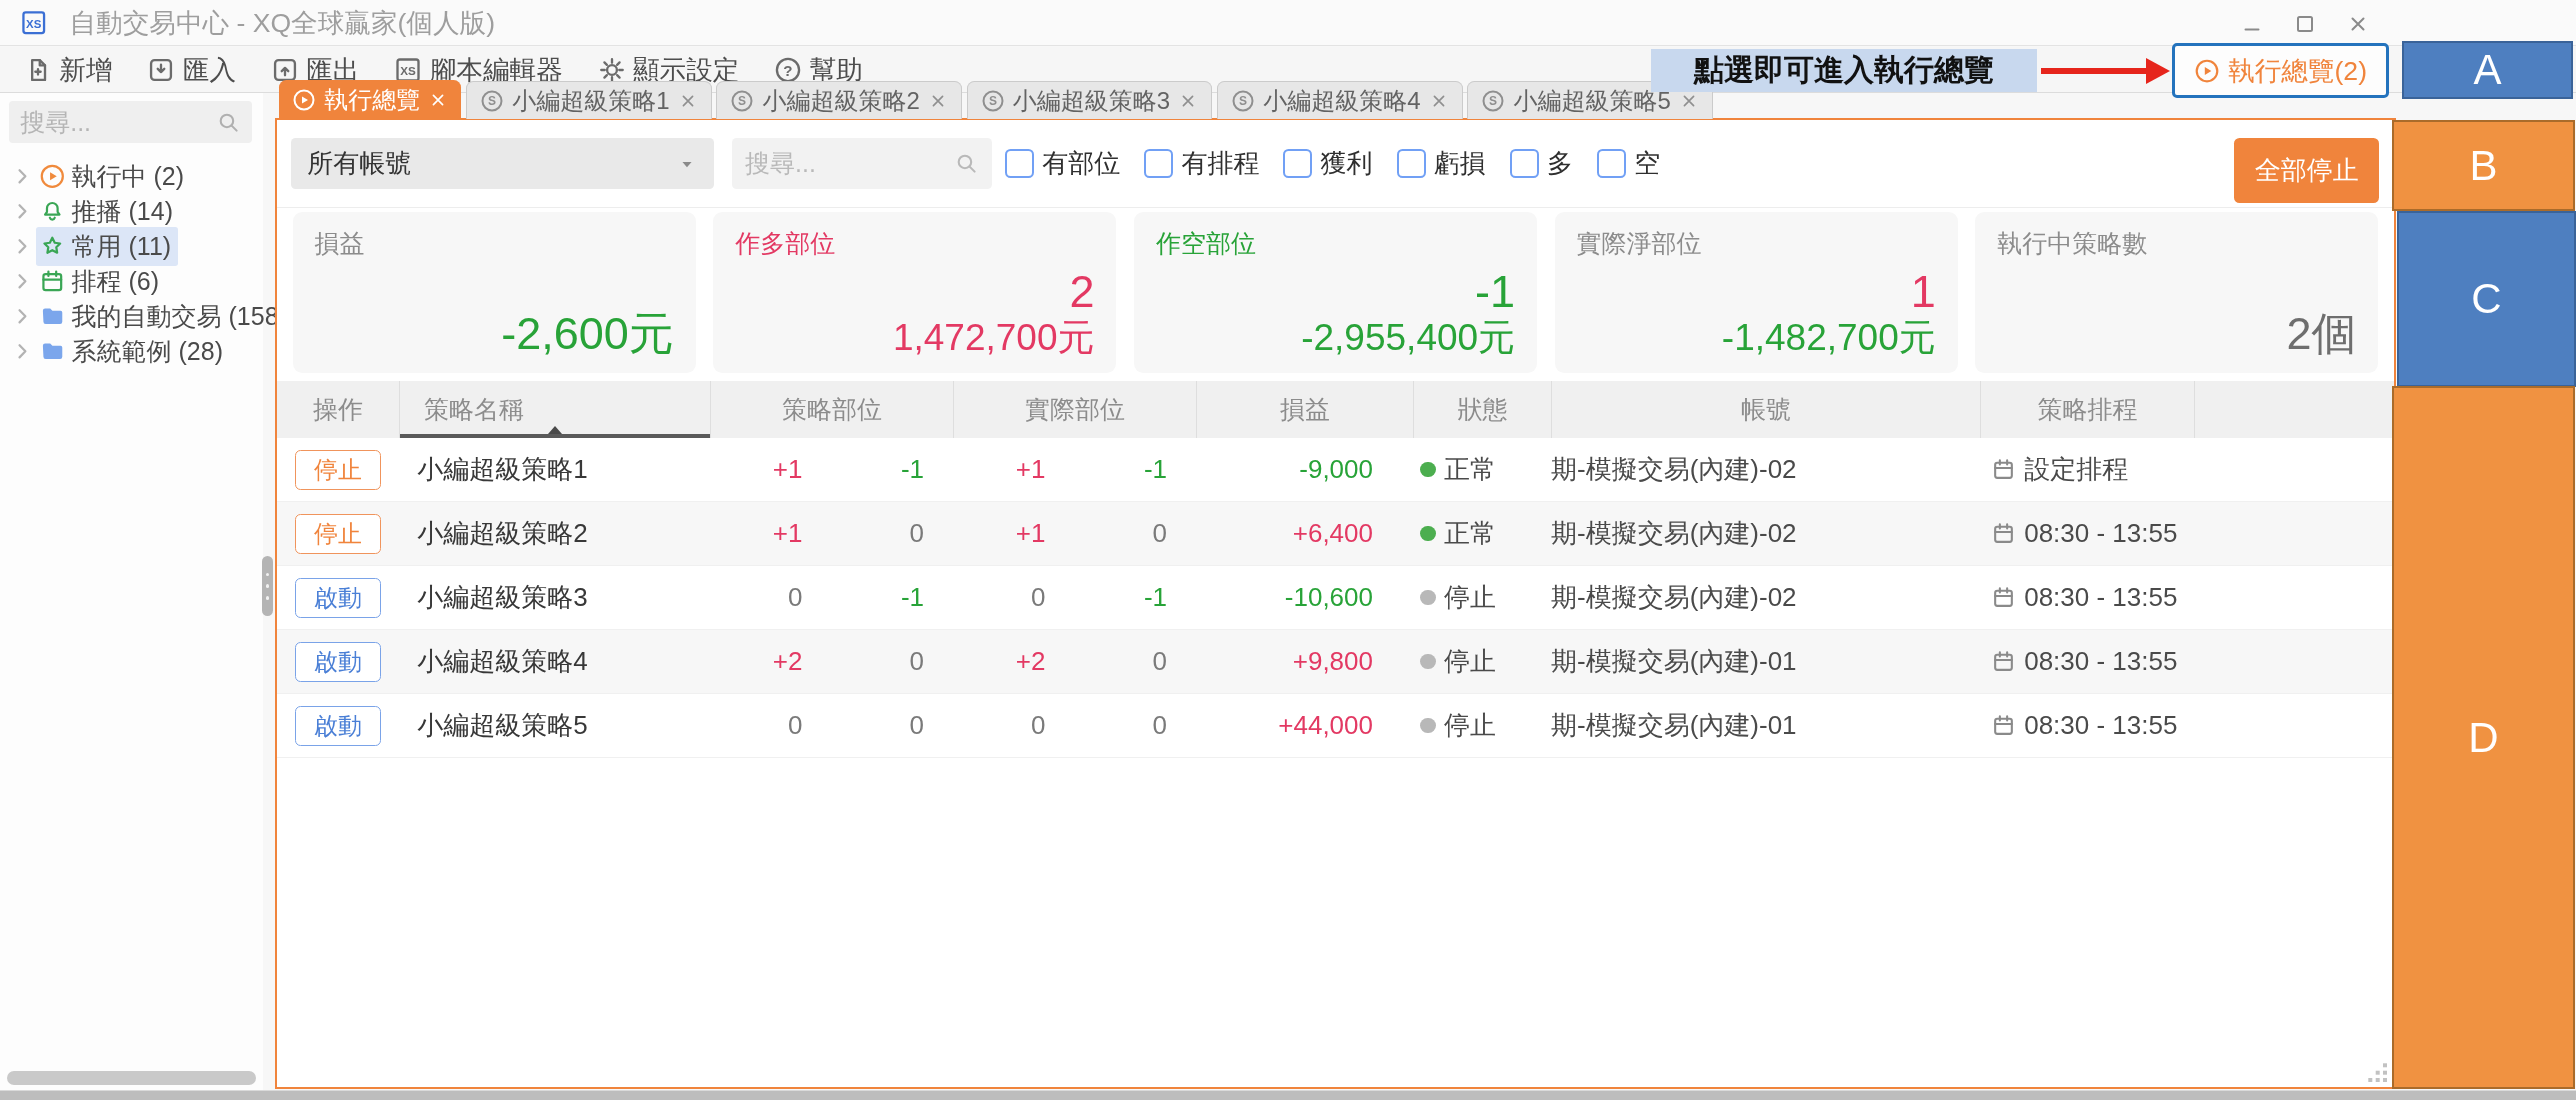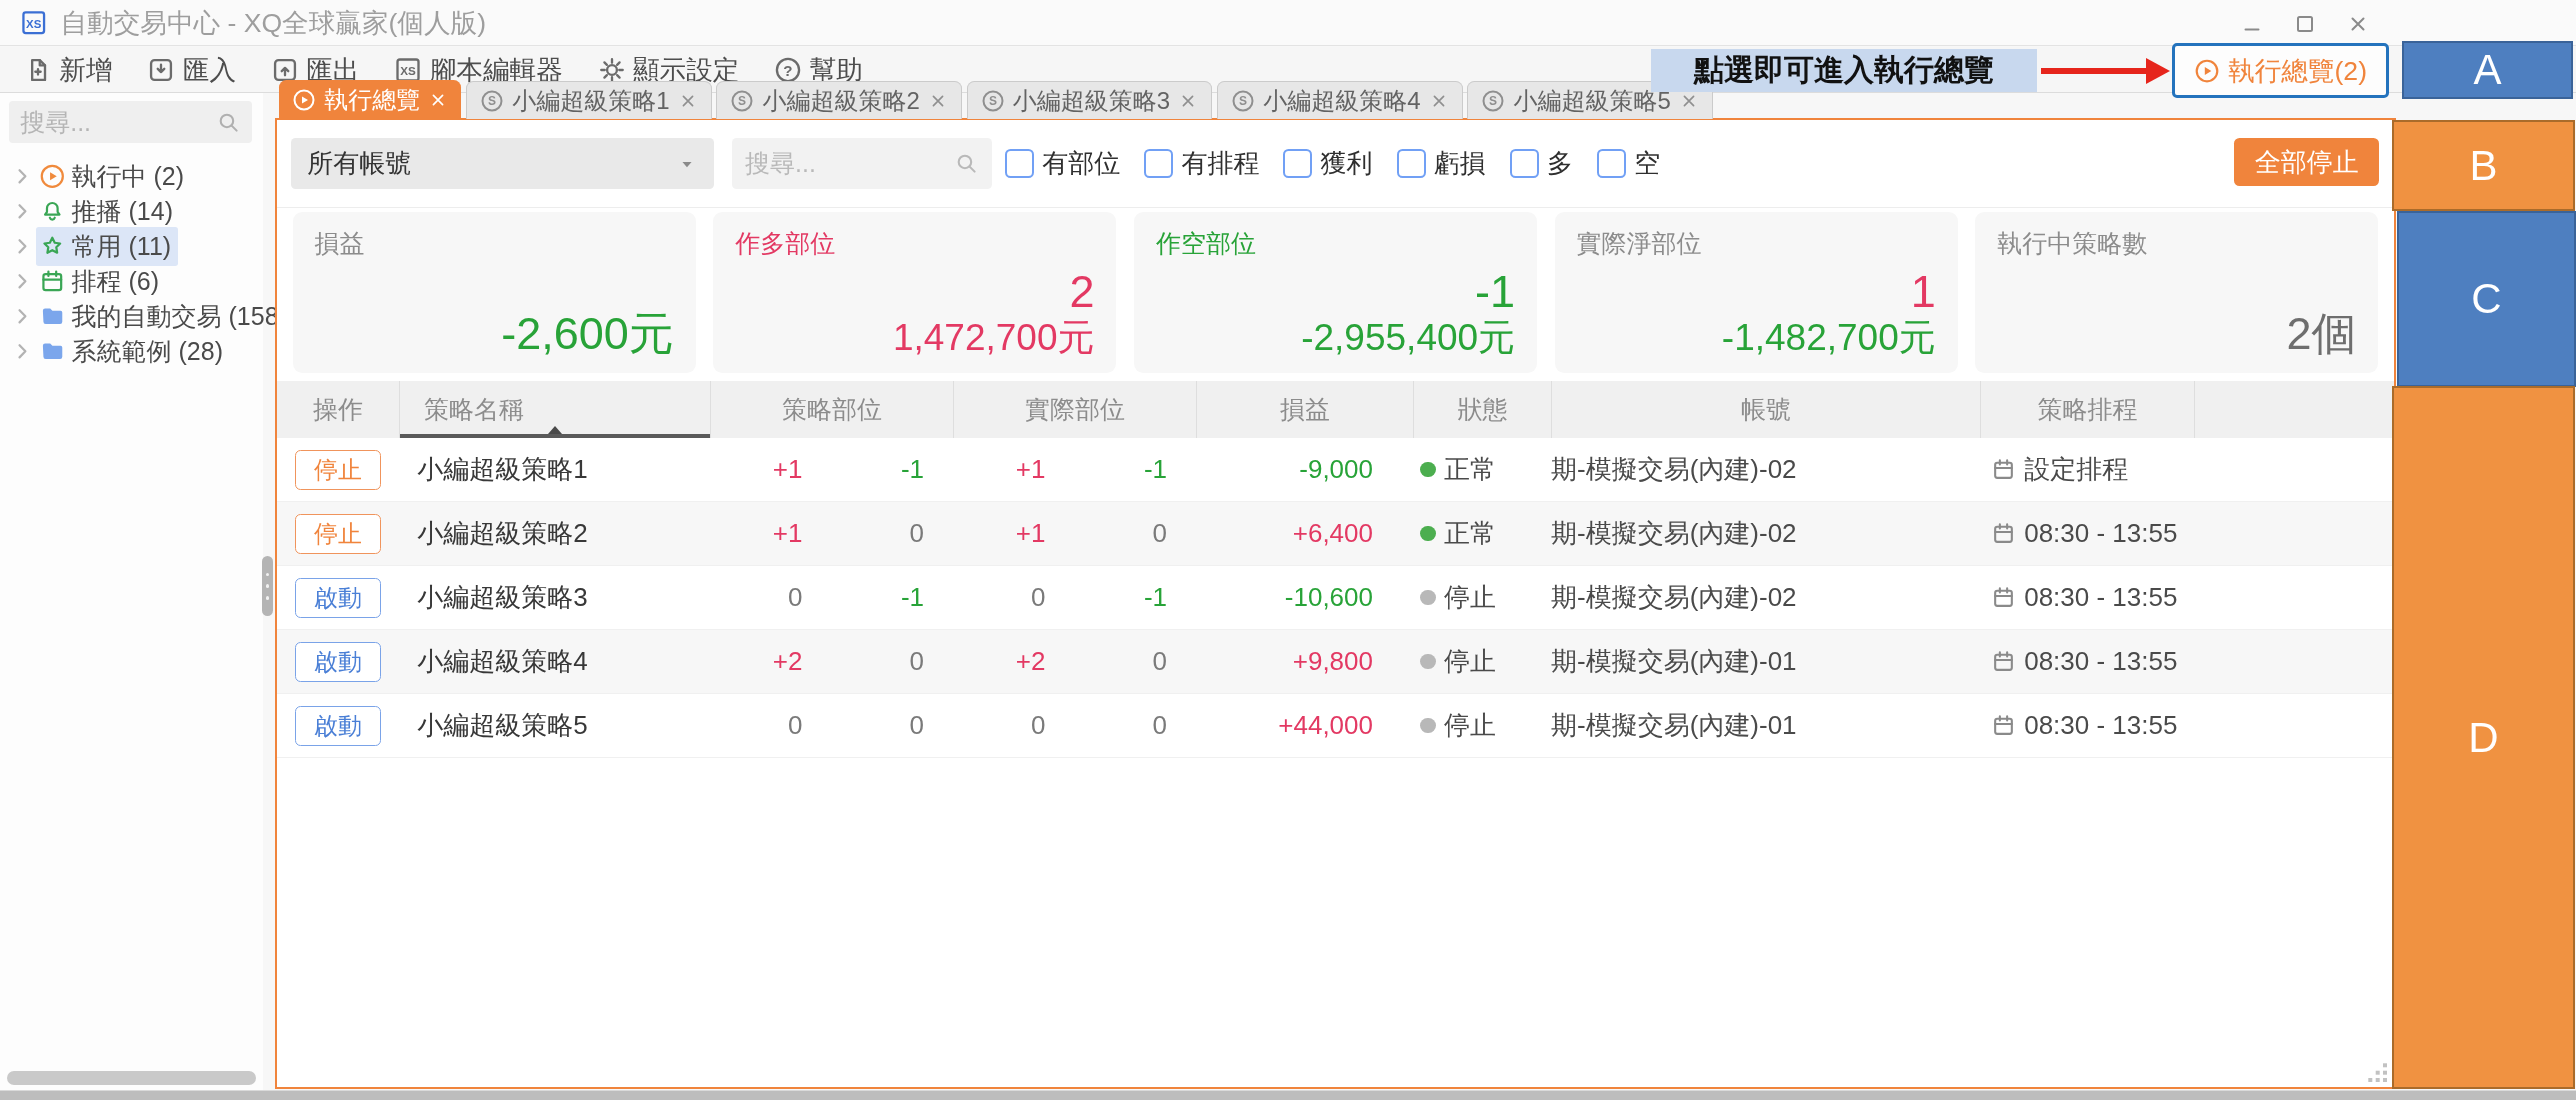--- a/index.html
+++ b/index.html
@@ -4,21 +4,21 @@
 <style>
   * { margin:0; padding:0; box-sizing:border-box; }
   html,body { width:2576px; height:1101px; overflow:hidden; }
   body { font-family:"Liberation Sans","DejaVu Sans",sans-serif; background:#f7f7f7; position:relative; color:#444; }
   .icon { display:inline-flex; align-items:center; justify-content:center; }
   .icon svg { width:100%; height:100%; display:block; }
 
   
   .titlebar { position:absolute; left:0; top:0; width:100%; height:46px; background:#fafafa; border-bottom:0.9px solid #e3e3e3; display:flex; align-items:center; }
   .app-icon { width:27.5px; height:27.5px; margin-left:20px; color:#3b6fd4; }
-  .title { margin-left:13px; font-size:26.6px; color:#9e9e9e; }
+  .title { margin-left:22px; font-size:26.6px; color:#9e9e9e; }
   .win-controls { position:absolute; left:2232px; top:7.3px; display:flex; gap:13px; }
   .win-btn { width:40px; height:33px; display:flex; align-items:center; justify-content:center; color:#8a8a8a; }
   .win-btn .icon { width:26px; height:26px; }
 
   
   .menubar { position:absolute; left:0; top:47px; width:100%; height:46px; background:#f6f6f6; border-bottom:0.9px solid #dcdcdc; display:flex; align-items:center; gap:35px; padding-left:24px; }
   .menu-item { display:flex; align-items:center; gap:7.3px; font-size:26.6px; color:#4d4d4d; cursor:default; }
   .menu-item .icon { width:28px; height:28px; color:#6b6b6b; }
 
   
@@ -53,21 +53,21 @@
   .panel { position:absolute; left:275px; top:118px; width:2121px; height:971px; background:#fff; border:2.7px solid #f0843c; z-index:4; }
   .toolbar { position:absolute; left:0; top:0; right:0; height:88px; border-bottom:0.9px solid #ededed; }
   .dropdown { position:absolute; left:13.7px; top:18.3px; width:423px; height:51px; background:#e9e9e9; border-radius:4.6px; display:flex; align-items:center; padding:0 16.5px; font-size:26px; color:#333; }
   .dropdown .caret { margin-left:auto; width:20px; height:20px; color:#8a8a8a; }
   .tb-search { position:absolute; left:455px; top:18.3px; width:260px; height:51px; background:#f2f2f2; border-radius:4.6px; display:flex; align-items:center; padding:0 13px; }
   .tb-search .ph { flex:1; font-size:25px; color:#b9b9b9; }
   .tb-search .icon { width:25px; height:25px; color:#b9b9b9; }
   .cb-group { position:absolute; left:728px; top:18.3px; height:51px; display:flex; align-items:center; gap:24px; }
   .cb { display:flex; align-items:center; gap:8.2px; font-size:26px; color:#2f2f2f; }
   .cb-box { width:29px; height:29px; border:2.7px solid #71a0f5; border-radius:5.5px; background:#fff; }
-  .stop-all { position:absolute; right:14.7px; top:18.3px; width:145px; height:48px; background:#f0843c; color:#fff; font-size:26px; border:none; border-radius:5.5px; font-family:inherit; }
+  .stop-all { position:absolute; right:14.7px; top:18.3px; width:145px; height:65px; background:#f0843c; color:#fff; font-size:26px; border:none; border-radius:5.5px; font-family:inherit; }
 
   
   .cards { position:absolute; left:15.6px; top:92px; right:15.6px; height:161px; display:flex; gap:17.4px; }
   .card { flex:1; background:#f7f7f7; border-radius:9.2px; padding:14.7px 22px; display:flex; flex-direction:column; }
   .card-label { font-size:25px; }
   .card-values { margin-top:auto; display:flex; flex-direction:column; align-items:flex-end; gap:1.8px; }
   .t-gray { color:#8c8c8c; } .t-pink { color:#e33963; } .t-green { color:#28a338; } .t-dark { color:#6e6e6e; }
   .v { line-height:1.08; }
   .s-xl { font-size:45px; } .s-lg { font-size:37px; }
 

